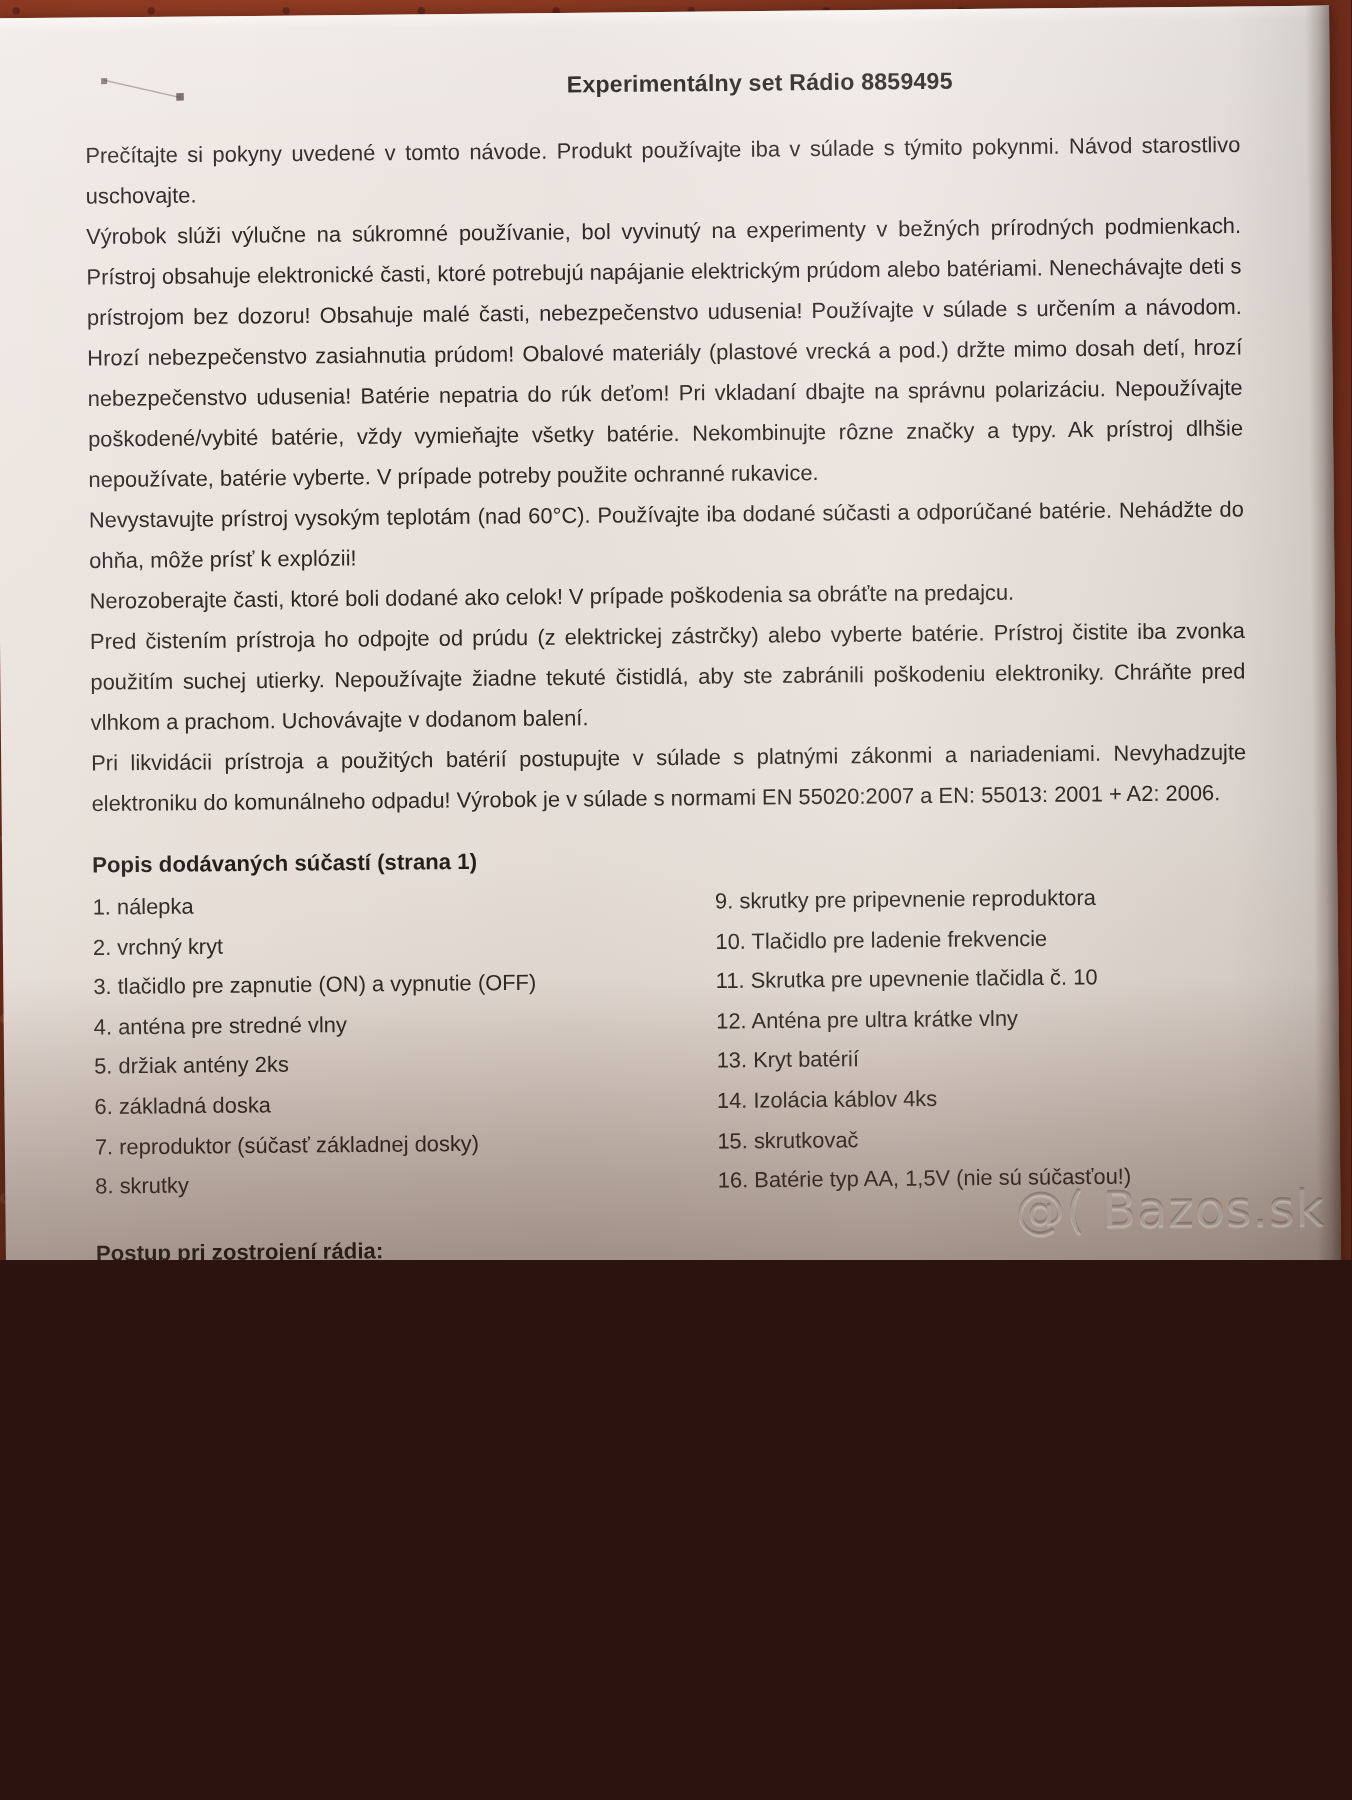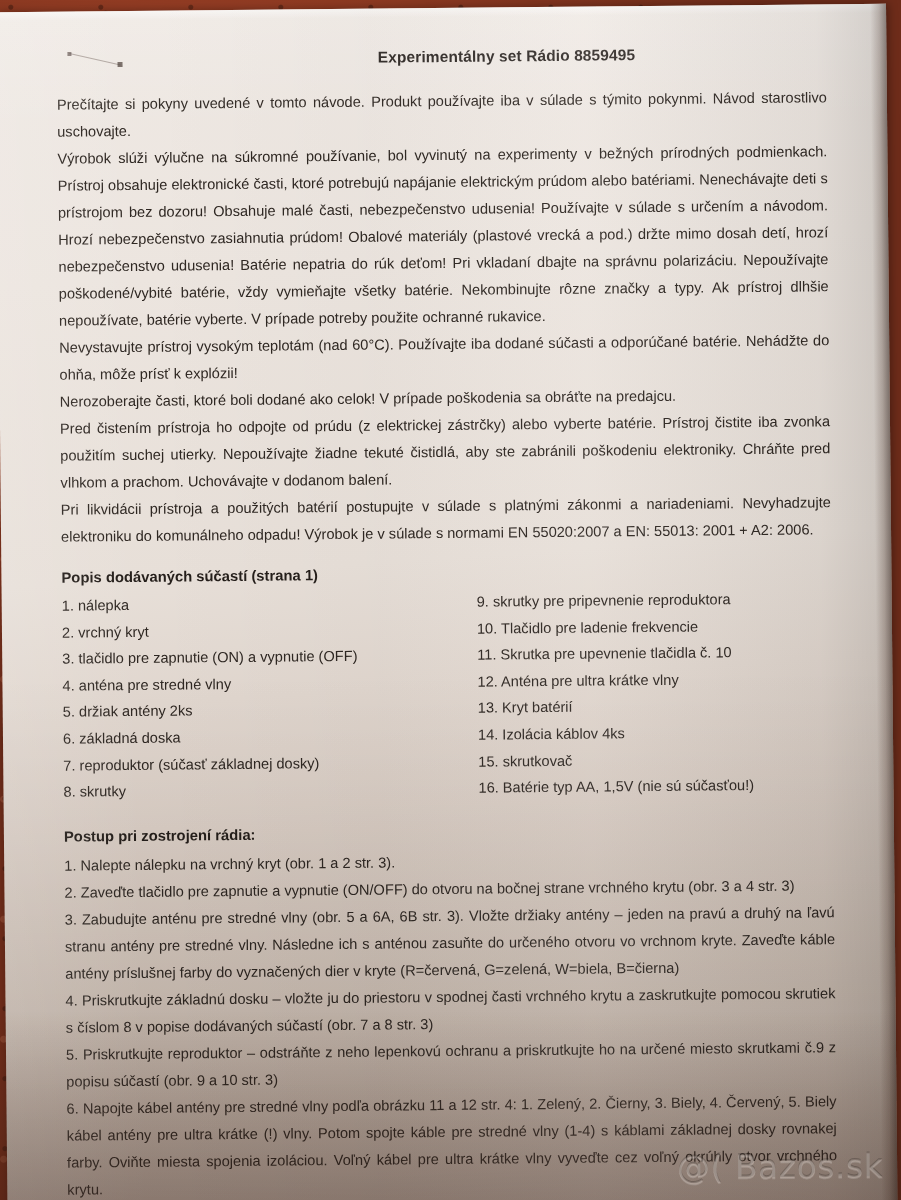--- a/index.html
+++ b/index.html
@@ -13,21 +13,21 @@
     width: 901px;
     height: 1200px;
     overflow: hidden;
     font-family: "Liberation Sans", sans-serif;
   }
 
   
   #photo {
     position: relative;
     width: 901px;
-    height: 1200px;
+    height: 840px;
     overflow: hidden;
     background:
       radial-gradient(ellipse 70% 45% at 22% 18%, #a8452a 0%, #8e3a22 45%, #6e2c1a 100%);
   }
   
   #photo::before {
     content: "";
     position: absolute;
     inset: 0;
     background-image:

